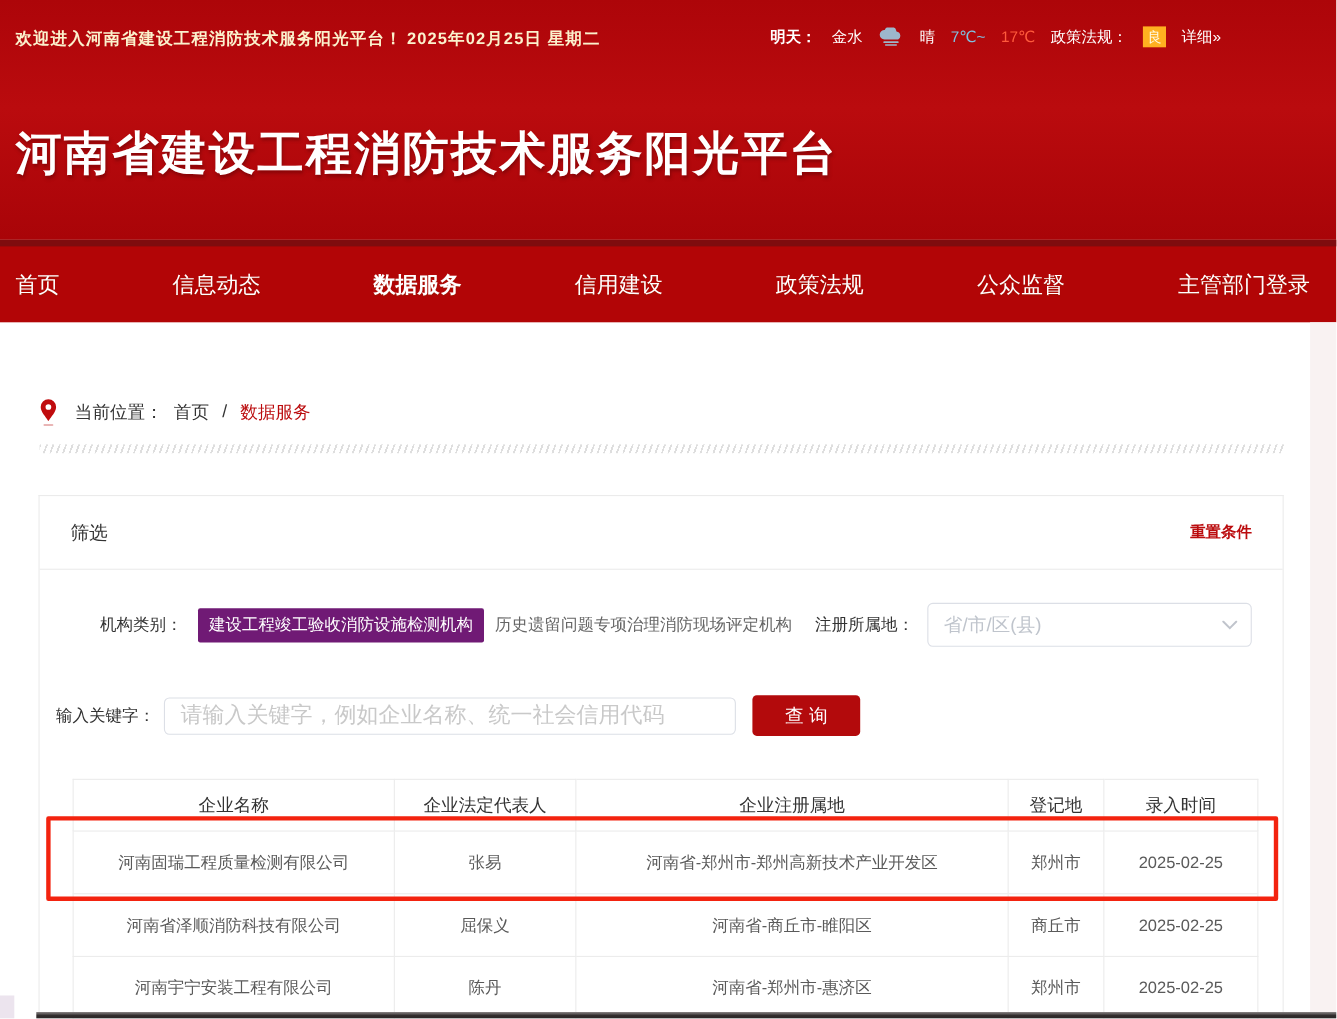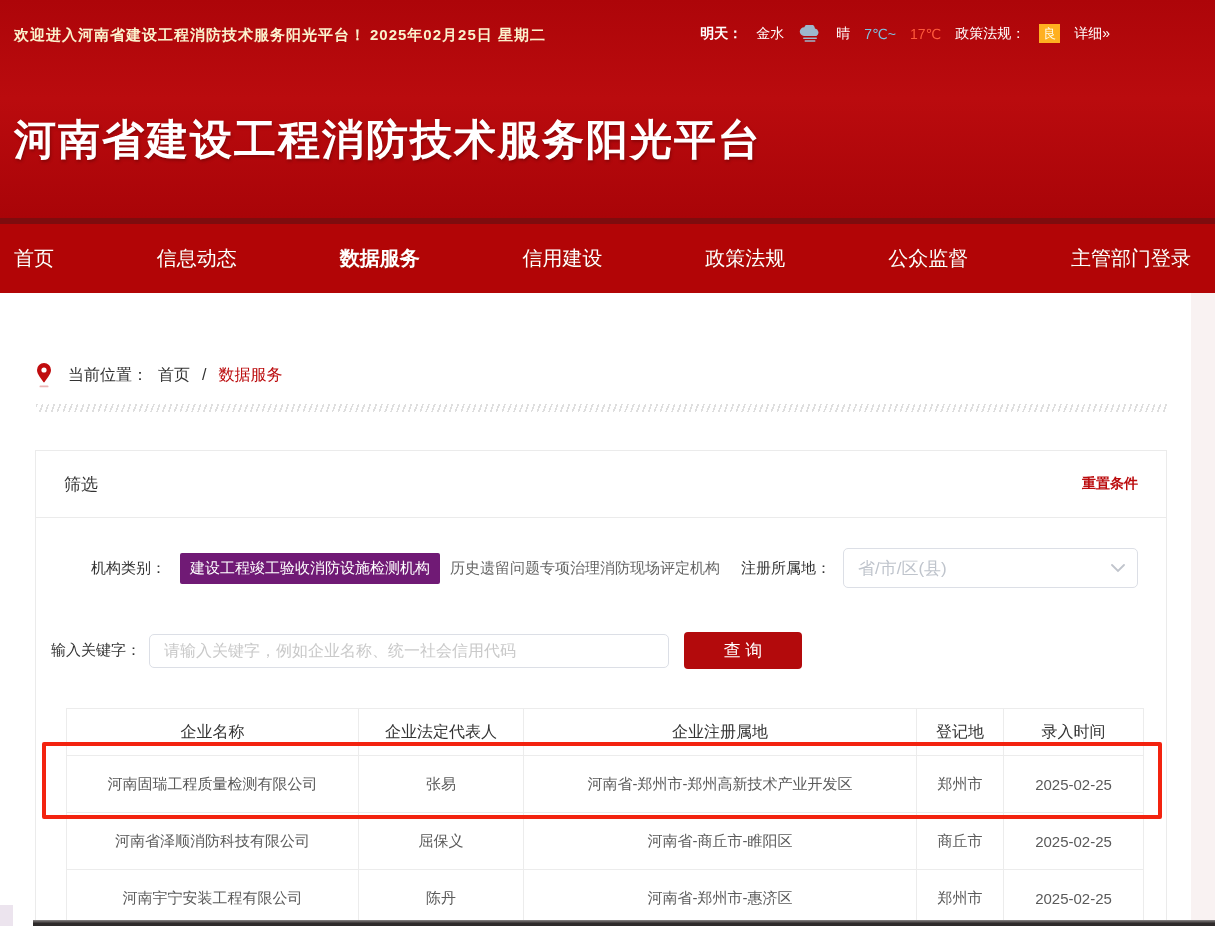--- a/index.html
+++ b/index.html
@@ -62,23 +62,23 @@
   .chip-plain { margin-left:10px; color:#666; font-size:15px; cursor:pointer; white-space:nowrap; }
   .region-group { margin-left:auto; display:flex; align-items:center; }
   .select-box { margin-left:12px; width:295px; height:40px; border:1px solid #dcdfe6; border-radius:5px;
     display:flex; align-items:center; justify-content:space-between; padding:0 12px 0 14px;
     cursor:pointer; background:#fff;gap:20px; }
   .select-placeholder { color:#bfc4cc; font-size:17px; }
   .chevron { width:14px; height:9px; }
 
   .filter-row2 { margin:44px 28px 0 15px; display:flex; align-items:center; }
   .keyword-input { margin-left:8px; width:520px; height:34px; border:1px solid #dcdfe6; border-radius:5px;
-    padding:0 14px; font-size:16px; color:#333; outline:none; }
+    padding:0 14px; font-size:20px; color:#333; outline:none; }
   .keyword-input::placeholder { color:#c9c9c9; }
-  .search-btn { margin-left:15px; width:118px; height:37px; background:#b30a0c; color:#fff;
+  .search-btn { margin-left:15px; width:98px; height:37px; background:#b30a0c; color:#fff;
     border:none; border-radius:4px; font-size:17px; cursor:pointer; white-space:nowrap;
     font-family:inherit; }
 
   
   .data-table { margin:39px 0 0 30px; border-collapse:collapse; table-layout:fixed; width:1077px; }
   .data-table th, .data-table td { border:1px solid #ececec; text-align:center; vertical-align:middle;
     overflow:hidden; white-space:nowrap; }
   .data-table th { height:47px; font-size:16px; color:#333; font-weight:normal; }
   .data-table td { height:57px; font-size:15px; color:#5a5a5a; }
   .col0{width:292px} .col1{width:165px} .col2{width:393px} .col3{width:87px} .col4{width:140px}

